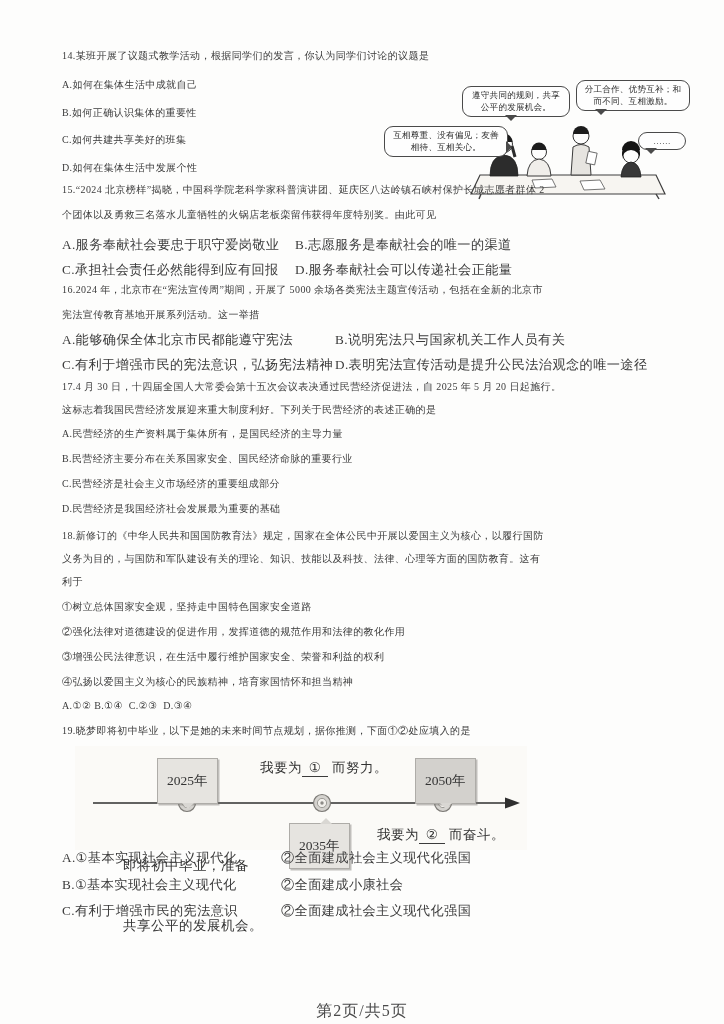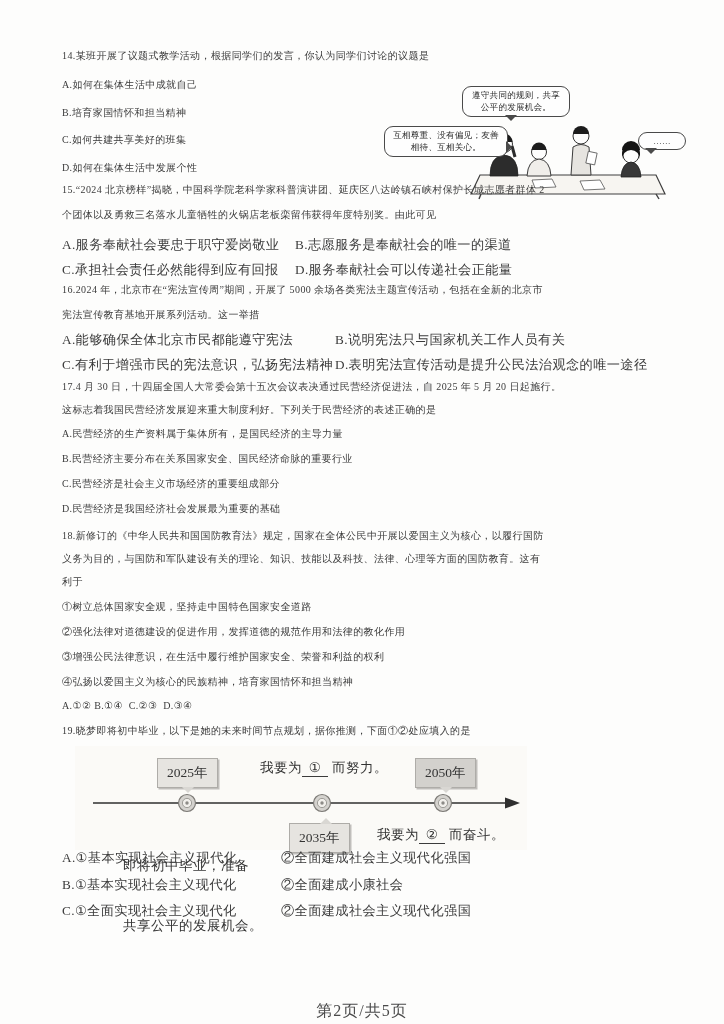--- a/index.html
+++ b/index.html
@@ -43,21 +43,21 @@
 
   
   .timeline{
     position:absolute;left:75px;top:746px;width:452px;height:104px;
     background:#fbfaf7;
   }
   .tl-axis{position:absolute;left:0;top:0;}
   .yearbox{
     position:absolute;background:#e6e4e0;border:1px solid #aeaca8;
     box-shadow:1.5px 1.5px 0 rgba(120,118,114,0.45);
-    font-size:13.5px;padding:4px 9px;line-height:20px;color:#333;
+    font-size:13.5px;padding:12px 9px;line-height:20px;color:#333;
   }
   .yearbox.dark{background:#d3d1cd;}
   .yearbox::after{
     content:"";position:absolute;width:0;height:0;border:6px solid transparent;
   }
   .ptr-down::after{bottom:-12px;left:24px;border-top-color:#d9d7d3;}
   .ptr-up::after{top:-12px;left:30px;border-bottom-color:#d9d7d3;}
   .tl-text{
     position:absolute;font-size:13.5px;letter-spacing:0.5px;color:#333;
     white-space:pre;line-height:1.5;
@@ -69,21 +69,21 @@
   .footer{
     position:absolute;left:0;top:1001px;width:100%;text-align:center;
     font-size:16px;color:#4a4a4a;letter-spacing:1px;
   }
 </style>
 </head>
 <body>
 
 <div class="line" style="top:50px">14.某班开展了议题式教学活动，根据同学们的发言，你认为同学们讨论的议题是</div>
 <div class="line" style="top:79px">A.如何在集体生活中成就自己</div>
-<div class="line" style="top:107px">B.培育家国情怀和担当精神</div>
+<div class="line" style="top:107px">B.如何正确认识集体的重要性</div>
 <div class="line" style="top:134px">C.如何共建共享美好的班集</div>
 <div class="line" style="top:162px">D.如何在集体生活中发展个性</div>
 
 <div class="cartoon">
   <svg class="figures" width="306" height="120" viewBox="0 0 306 120">
 
     <polygon points="96,95 272,95 281,114 87,114" fill="#f7f5f1" stroke="#3e3e3e" stroke-width="1.2"></polygon>
     <polygon points="148,100 168,99 172,107 151,108" fill="#ffffff" stroke="#555" stroke-width="0.8"></polygon>
     <polygon points="196,101 216,100 221,109 200,110" fill="#ffffff" stroke="#555" stroke-width="0.8"></polygon>
 
@@ -104,20 +104,21 @@
     <circle cx="247" cy="75" r="8" fill="#fdfdfd" stroke="#333" stroke-width="1"></circle>
     <path d="M238,79 a9,9 0 0 1 18,0 l0,-6 a9,9 0 0 0 -18,0 z" fill="#141414"></path>
     <path d="M238,70 a9,9 0 0 1 18,0 z" fill="#141414"></path>
     <path d="M237,97 q1,-14 10,-15 q9,1 10,15 z" fill="#383838" stroke="#222" stroke-width="0.8"></path>
 
     <line x1="97" y1="114" x2="95" y2="119" stroke="#3e3e3e" stroke-width="1.4"></line>
     <line x1="272" y1="114" x2="275" y2="119" stroke="#3e3e3e" stroke-width="1.4"></line>
   </svg>
 
   <div class="bubble bubble-mid" style="left:78px;top:6px;width:96px">遵守共同的规则，共享公平的发展机会。</div>
+  <div class="bubble bubble-right" style="left:192px;top:0;width:102px">分工合作、优势互补；和而不同、互相激励。</div>
   <div class="bubble bubble-left" style="left:0;top:46px;width:112px">互相尊重、没有偏见；友善相待、互相关心。</div>
   <div class="bubble bubble-more" style="left:254px;top:52px;width:36px">……</div>
 </div>
 
 <div class="line" style="top:184px">15.“2024 北京榜样”揭晓，中国科学院老科学家科普演讲团、延庆区八达岭镇石峡村保护长城志愿者群体 2</div>
 <div class="line" style="top:209px">个团体以及勇救三名落水儿童牺牲的火锅店老板栾留伟获得年度特别奖。由此可见</div>
 <div class="optrow q15" style="top:236px">
   <span class="c1">A.服务奉献社会要忠于职守爱岗敬业</span>
   <span>B.志愿服务是奉献社会的唯一的渠道</span>
 </div>
@@ -190,17 +191,17 @@
 
 <div class="optrow q19row" style="top:849px">
   <span class="c1">A.①基本实现社会主义现代化</span>
   <span>②全面建成社会主义现代化强国</span>
 </div>
 <div class="optrow q19row" style="top:876px">
   <span class="c1">B.①基本实现社会主义现代化</span>
   <span>②全面建成小康社会</span>
 </div>
 <div class="optrow q19row" style="top:902px">
-  <span class="c1">C.①全面实现社会主义现代化</span>
+  <span class="c1">C.有利于增强市民的宪法意识</span>
   <span>②全面建成社会主义现代化强国</span>
 </div>
 
 <div class="footer">第2页/共5页</div>
 
 </body></html>

